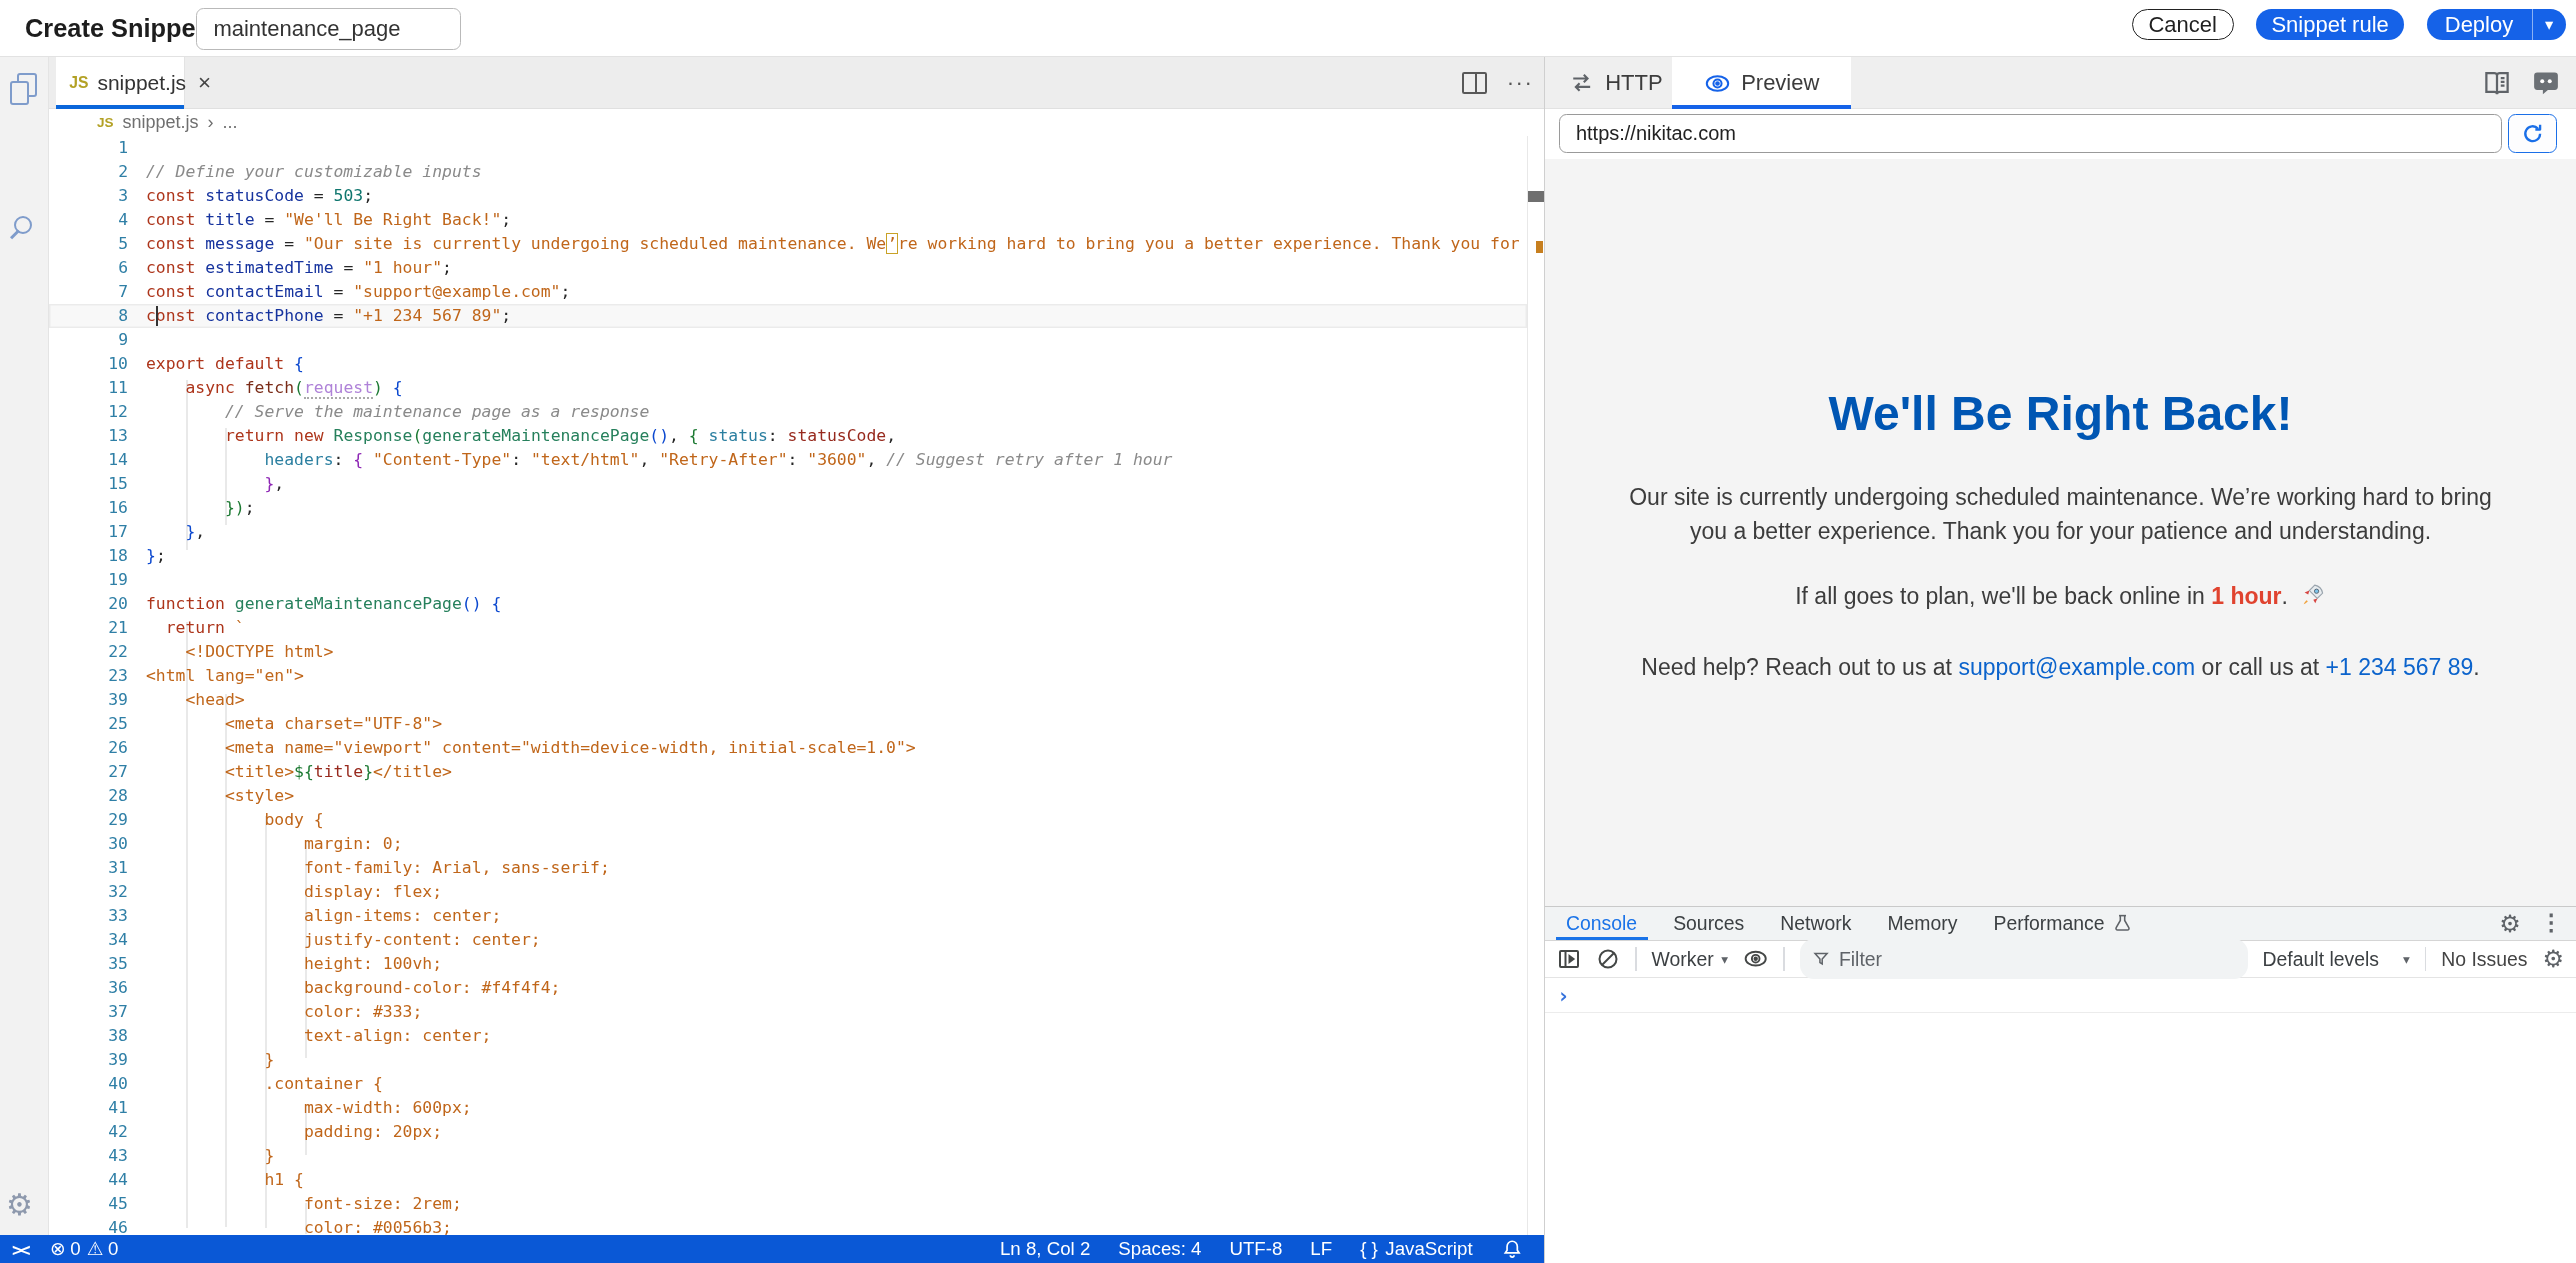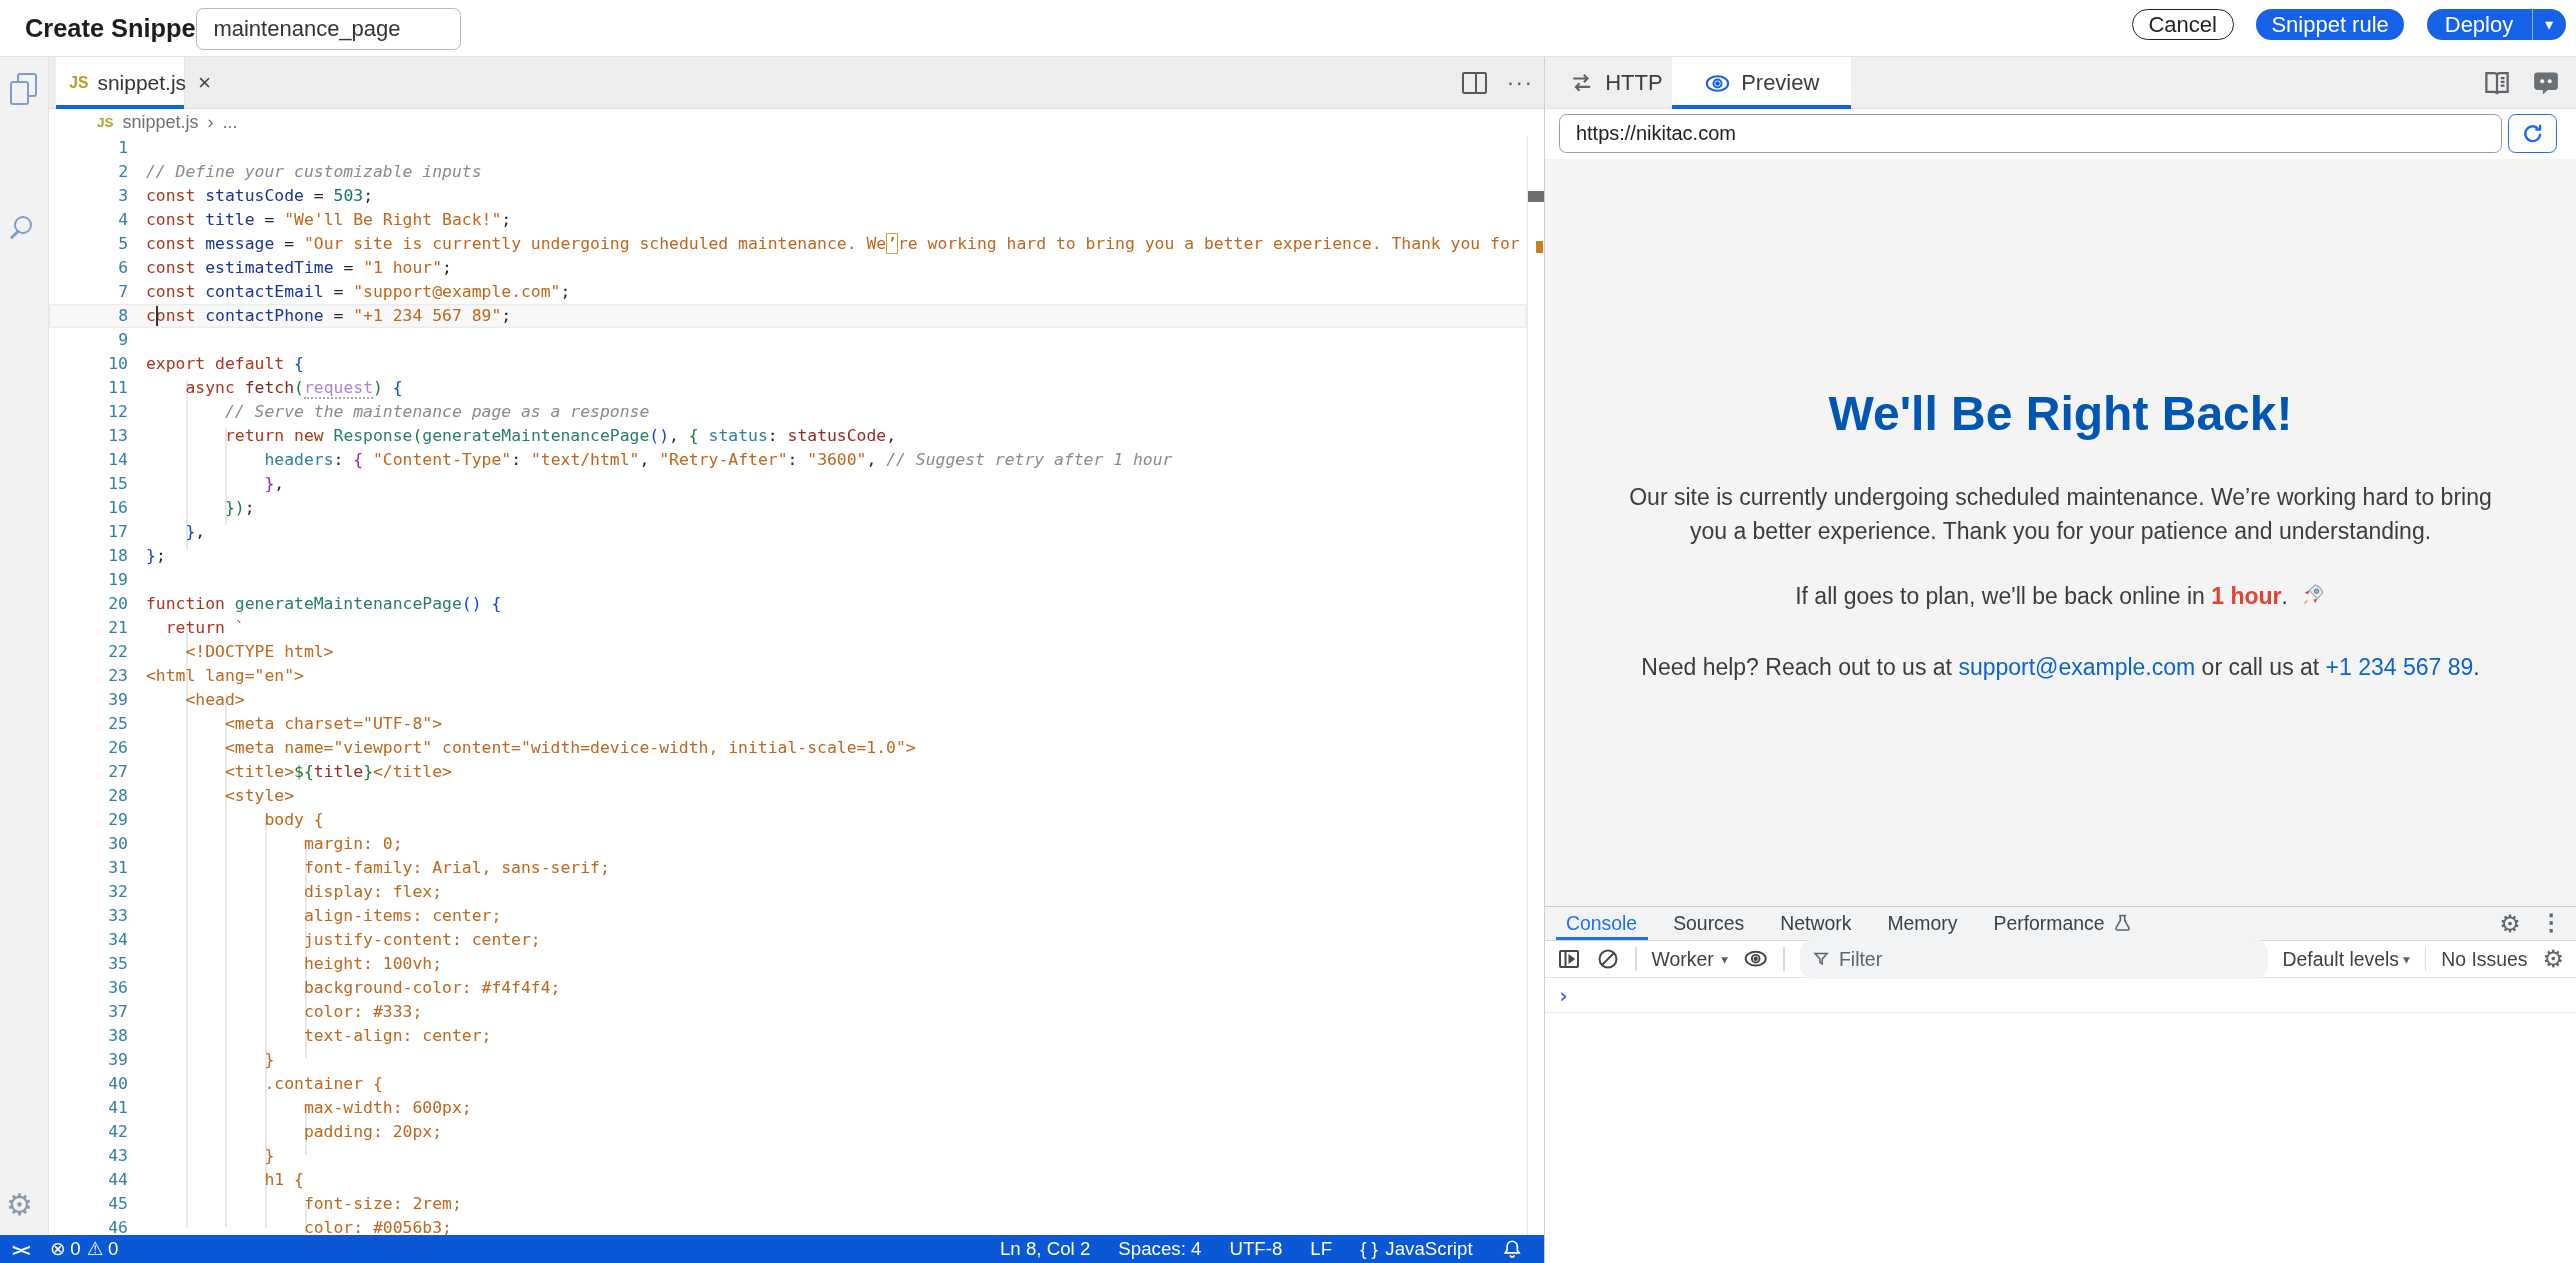--- a/index.html
+++ b/index.html
@@ -111,21 +111,21 @@
   .dtabs-right { margin-left:auto; display:flex; align-items:center; gap:19.4px; margin-right:13.5px; color:#5f6368; }
   .glyph-gear { font-size:24px; color:#5f6368; line-height:1; }
   .glyph-kebab { font-size:22.4px; color:#5f6368; font-weight:700; line-height:1; }
   .dtoolbar { position:absolute; left:0; top:34px; width:100%; height:37px; background:#fff; border-bottom:1.5px solid #e4e4e4; display:flex; align-items:center; padding:0 12px; gap:15px; }
   .vsep { width:1.5px; height:24px; background:#dadce0; }
   .worker { display:flex; align-items:center; gap:7.5px; font-size:19.4px; color:#3c4043; }
   .worker .dn { font-size:13.5px; color:#5f6368; }
   .filter-pill { flex:1; height:40px; background:#f1f3f4; border-radius:14px; display:flex; align-items:center; padding:0 12px; gap:9px; }
   .filter-pill input { border:none; background:transparent; outline:none; font-size:19.4px; color:#3c4043; width:100%; font-family:"Liberation Sans",sans-serif; }
   .filter-pill input::placeholder { color:#5f6368; }
-  .levels { display:flex; align-items:center; gap:4px; font-size:19.4px; color:#3c4043; white-space:nowrap;text-align:center; }
+  .levels { display:flex; align-items:center; gap:24px; font-size:19.4px; color:#3c4043; white-space:nowrap;text-align:center; }
   .levels .dn { font-size:13.5px; color:#5f6368; }
   .no-issues { font-size:19.4px; color:#444; white-space:nowrap; }
   .promptrow { position:absolute; left:0; top:72px; width:100%; height:34px; border-bottom:1.5px solid #ececec; display:flex; align-items:center; padding-left:12px; }
   .prompt { color:#3572dc; font-size:21px; font-weight:700; font-family:"DejaVu Sans Mono",monospace; }
 
   svg.ic { display:block; }
 </style>
 </head>
 <body>
 

